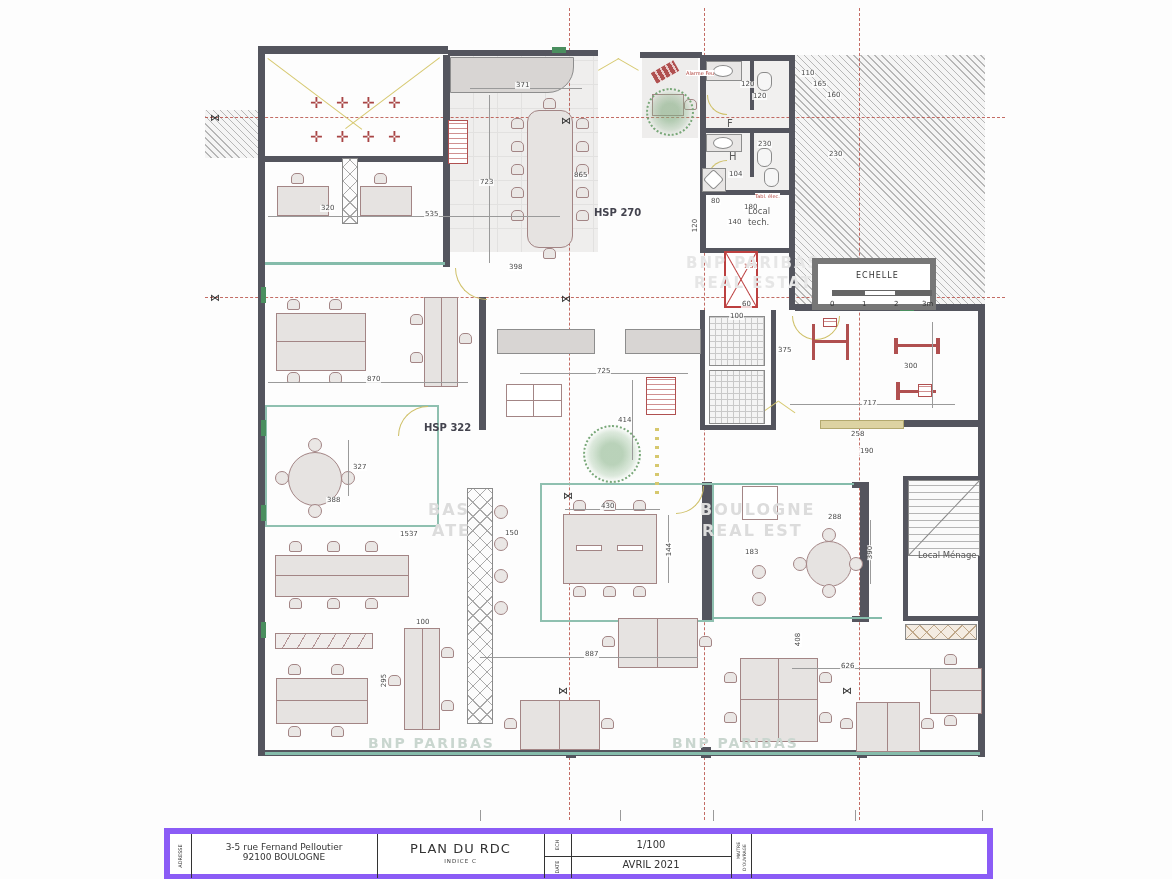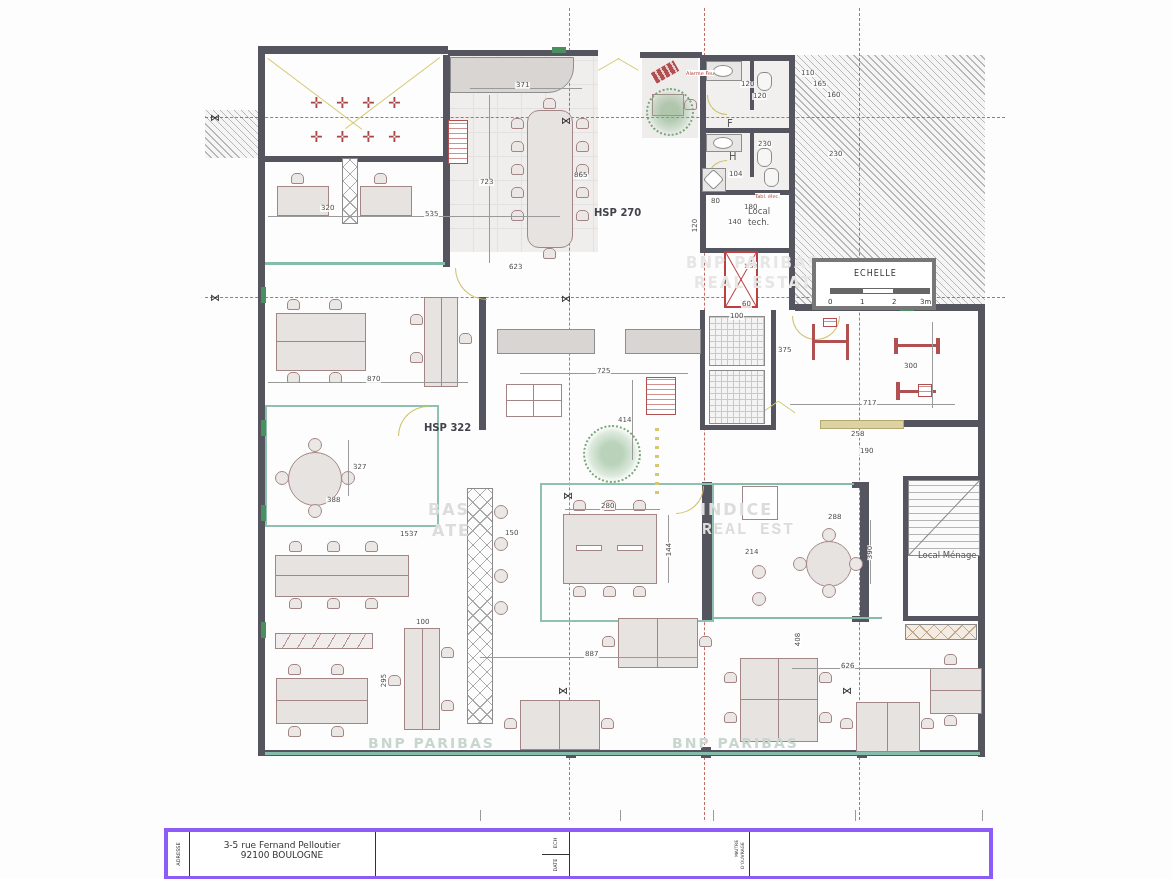--- a/index.html
+++ b/index.html
@@ -47,21 +47,21 @@
   .redbox{position:absolute;border:1px solid #b05050;box-sizing:border-box;background:
         repeating-linear-gradient(0deg,transparent 0 4px,#d09090 4px 5px),#fff;}
   .label{position:absolute;font-weight:bold;font-size:10px;color:#43434e;white-space:nowrap;}
   .rlabel{position:absolute;font-size:8.5px;color:#5a5a5a;white-space:nowrap;}
   .tinyred{position:absolute;font-size:5px;color:#b0403a;white-space:nowrap;background:#fff;}
   .wm{position:absolute;color:#dcdcdc;font-weight:bold;font-size:16px;letter-spacing:2px;white-space:nowrap;}
   .bt{position:absolute;font-size:10px;color:#2f2f2f;line-height:1;}
   .bt::before{content:"⋈";}
   .bike{position:absolute;color:#a84444;font-size:15px;line-height:1;}
   .bike::before{content:"✛";}
-  .tb{position:absolute;border:4px solid #8b5cf6;box-sizing:border-box;background:#fff;}
+  .tb{position:absolute;border:6px solid #8b5cf6;box-sizing:border-box;background:#fff;}
   .tbtxt{position:absolute;color:#333;white-space:nowrap;}
   .vert{transform:rotate(-90deg);transform-origin:center;}
   .wc{position:absolute;width:15px;height:19px;border:1px solid #8a8a8a;border-radius:6px 6px 7px 7px;
       background:#f6f6f6;box-sizing:border-box;}
   .sink{position:absolute;border:1px solid #8a8a8a;border-radius:50%;background:#fff;box-sizing:border-box;}
 </style>
 </head>
 <body>
 
 <div class="sheet">
@@ -328,21 +328,21 @@
   <div class="dimline" style="left:348px;top:440px;width:1px;height:56px;"></div>
   <div class="dimline" style="left:565px;top:509px;width:95px;height:1px;"></div>
   <div class="dimline" style="left:668px;top:515px;width:1px;height:68px;"></div>
   <div class="dimline" style="left:870px;top:520px;width:1px;height:64px;"></div>
 
   <span class="dim" style="left:515px;top:82px;">371</span>
   <span class="dim" style="left:479px;top:179px;">723</span>
   <span class="dim" style="left:573px;top:172px;">865</span>
   <span class="dim" style="left:320px;top:205px;">320</span>
   <span class="dim" style="left:424px;top:211px;">535</span>
-  <span class="dim" style="left:508px;top:264px;">623</span>
+  <span class="dim" style="left:508px;top:264px;">398</span>
   <span class="dim" style="left:740px;top:81px;">120</span>
   <span class="dim" style="left:752px;top:93px;">120</span>
   <span class="dim" style="left:800px;top:70px;">110</span>
   <span class="dim" style="left:812px;top:81px;">165</span>
   <span class="dim" style="left:826px;top:92px;">160</span>
   <span class="dim" style="left:757px;top:141px;">230</span>
   <span class="dim" style="left:828px;top:151px;">230</span>
   <span class="dim" style="left:728px;top:171px;">104</span>
   <span class="dim" style="left:710px;top:198px;">80</span>
   <span class="dim" style="left:743px;top:204px;">180</span>
@@ -355,48 +355,48 @@
   <span class="dim" style="left:903px;top:363px;">300</span>
   <span class="dim" style="left:862px;top:400px;">717</span>
   <span class="dim" style="left:850px;top:431px;">258</span>
   <span class="dim" style="left:859px;top:448px;">190</span>
   <span class="dim" style="left:741px;top:301px;">60</span>
   <span class="dim" style="left:729px;top:313px;">100</span>
   <span class="dim" style="left:352px;top:464px;">327</span>
   <span class="dim" style="left:326px;top:497px;">388</span>
   <span class="dim" style="left:399px;top:531px;">1537</span>
   <span class="dim" style="left:504px;top:530px;">150</span>
-  <span class="dim" style="left:600px;top:503px;">280</span>
+  <span class="dim" style="left:600px;top:503px;">430</span>
   <span class="dim rot" style="left:662px;top:546px;">144</span>
   <span class="dim" style="left:584px;top:651px;">887</span>
   <span class="dim rot" style="left:791px;top:636px;">408</span>
   <span class="dim" style="left:827px;top:514px;">288</span>
   <span class="dim rot" style="left:863px;top:549px;">390</span>
-  <span class="dim" style="left:744px;top:549px;">214</span>
+  <span class="dim" style="left:744px;top:549px;">183</span>
   <span class="dim" style="left:840px;top:663px;">626</span>
   <span class="dim" style="left:415px;top:619px;">100</span>
   <span class="dim rot" style="left:377px;top:677px;">295</span>
 
   <span class="label" style="left:594px;top:207px;">HSP 270</span>
   <span class="label" style="left:424px;top:422px;">HSP 322</span>
   <span class="rlabel" style="left:748px;top:206px;">Local</span>
   <span class="rlabel" style="left:748px;top:217px;">tech.</span>
   <span class="rlabel" style="left:918px;top:550px;">Local Ménage</span>
   <span class="rlabel" style="left:727px;top:118px;font-size:10px;">F</span>
   <span class="rlabel" style="left:729px;top:151px;font-size:10px;">H</span>
   <span class="tinyred" style="left:686px;top:70px;">Alarme Feu</span>
   <span class="tinyred" style="left:755px;top:193px;">Tabl. élec.</span>
   <span class="tinyred" style="left:744px;top:262px;font-size:6px;">1.30</span>
 
   <span class="wm" style="left:686px;top:254px;font-size:15px;color:#e6e6e6;">BNP PARIBAS</span>
   <span class="wm" style="left:694px;top:274px;font-size:15px;color:#e6e6e6;">REAL ESTATE</span>
   <span class="wm" style="left:428px;top:500px;">BAS</span>
   <span class="wm" style="left:432px;top:521px;">ATE</span>
-  <span class="wm" style="left:700px;top:500px;">INDICE</span>
-  <span class="wm" style="left:702px;top:521px;font-family:Liberation Mono, monospace;">REAL EST</span>
+  <span class="wm" style="left:700px;top:500px;">BOULOGNE</span>
+  <span class="wm" style="left:702px;top:521px;">REAL EST</span>
   <span class="wm" style="left:368px;top:735px;font-size:14px;color:#c9d6cf;">BNP PARIBAS</span>
   <span class="wm" style="left:672px;top:735px;font-size:14px;color:#c9d6cf;">BNP PARIBAS</span>
 
   <div class="tb" style="left:812px;top:258px;width:124px;height:52px;border-color:#777;">
     <span class="tbtxt" style="left:38px;top:7px;font-size:8px;letter-spacing:1px;">ECHELLE</span>
     <div style="position:absolute;left:14px;top:26px;width:32px;height:6px;background:#666;"></div>
     <div style="position:absolute;left:46px;top:26px;width:32px;height:6px;background:#fff;border:1px solid #666;box-sizing:border-box;"></div>
     <div style="position:absolute;left:78px;top:26px;width:36px;height:6px;background:#666;"></div>
     <span class="tbtxt" style="left:12px;top:36px;font-size:7px;">0</span>
     <span class="tbtxt" style="left:44px;top:36px;font-size:7px;">1</span>
@@ -411,25 +411,34 @@
   <div class="dimline" style="left:982px;top:810px;width:1px;height:11px;"></div>
 
   <div class="tb" style="left:164px;top:828px;width:829px;height:52px;">
     <div style="position:absolute;left:0;top:0;width:21px;height:44px;border-right:1px solid #333;">
       <span class="tbtxt vert" style="left:-12px;top:19px;font-size:5px;width:44px;text-align:center;display:inline-block;">ADRESSE</span>
     </div>
     <div style="position:absolute;left:21px;top:0;width:186px;height:44px;border-right:1px solid #333;text-align:center;">
       <div class="tbtxt" style="position:static;font-size:9px;margin-top:8px;">3-5 rue Fernand Pelloutier</div>
       <div class="tbtxt" style="position:static;font-size:9px;">92100 BOULOGNE</div>
     </div>
+    <div style="position:absolute;left:207px;top:0;width:167px;height:44px;border-right:1px solid #333;text-align:center;">
+      <div class="tbtxt" style="position:static;font-size:13px;margin-top:7px;letter-spacing:1px;">PLAN DU RDC</div>
+      <div class="tbtxt" style="position:static;font-size:5.5px;margin-top:2px;letter-spacing:1px;">INDICE C</div>
+    </div>
     <div style="position:absolute;left:374px;top:0;width:27px;height:44px;border-right:1px solid #333;">
       <div style="position:absolute;left:0;top:22px;width:27px;height:0;border-top:1px solid #333;"></div>
       <span class="tbtxt vert" style="left:-1px;top:8px;font-size:5px;width:28px;text-align:center;display:inline-block;">ECH</span>
       <span class="tbtxt vert" style="left:-1px;top:30px;font-size:5px;width:28px;text-align:center;display:inline-block;">DATE</span>
     </div>
+    <div style="position:absolute;left:401px;top:0;width:160px;height:44px;border-right:1px solid #333;text-align:center;">
+      <div style="position:absolute;left:0;top:22px;width:160px;height:0;border-top:1px solid #333;"></div>
+      <div class="tbtxt" style="position:static;font-size:10px;margin-top:5px;">1/100</div>
+      <div class="tbtxt" style="position:static;font-size:10px;margin-top:9px;">AVRIL 2021</div>
+    </div>
     <div style="position:absolute;left:561px;top:0;width:20px;height:44px;border-right:1px solid #333;">
       <span class="tbtxt vert" style="left:-15px;top:14px;font-size:4.5px;width:44px;text-align:center;display:inline-block;">MAITRE</span>
       <span class="tbtxt vert" style="left:-9px;top:21px;font-size:4.5px;width:44px;text-align:center;display:inline-block;">D'OUVRAGE</span>
     </div>
     <div style="position:absolute;left:581px;top:0;width:248px;height:44px;"></div>
   </div>
 
 </div>
 
 </body></html>

